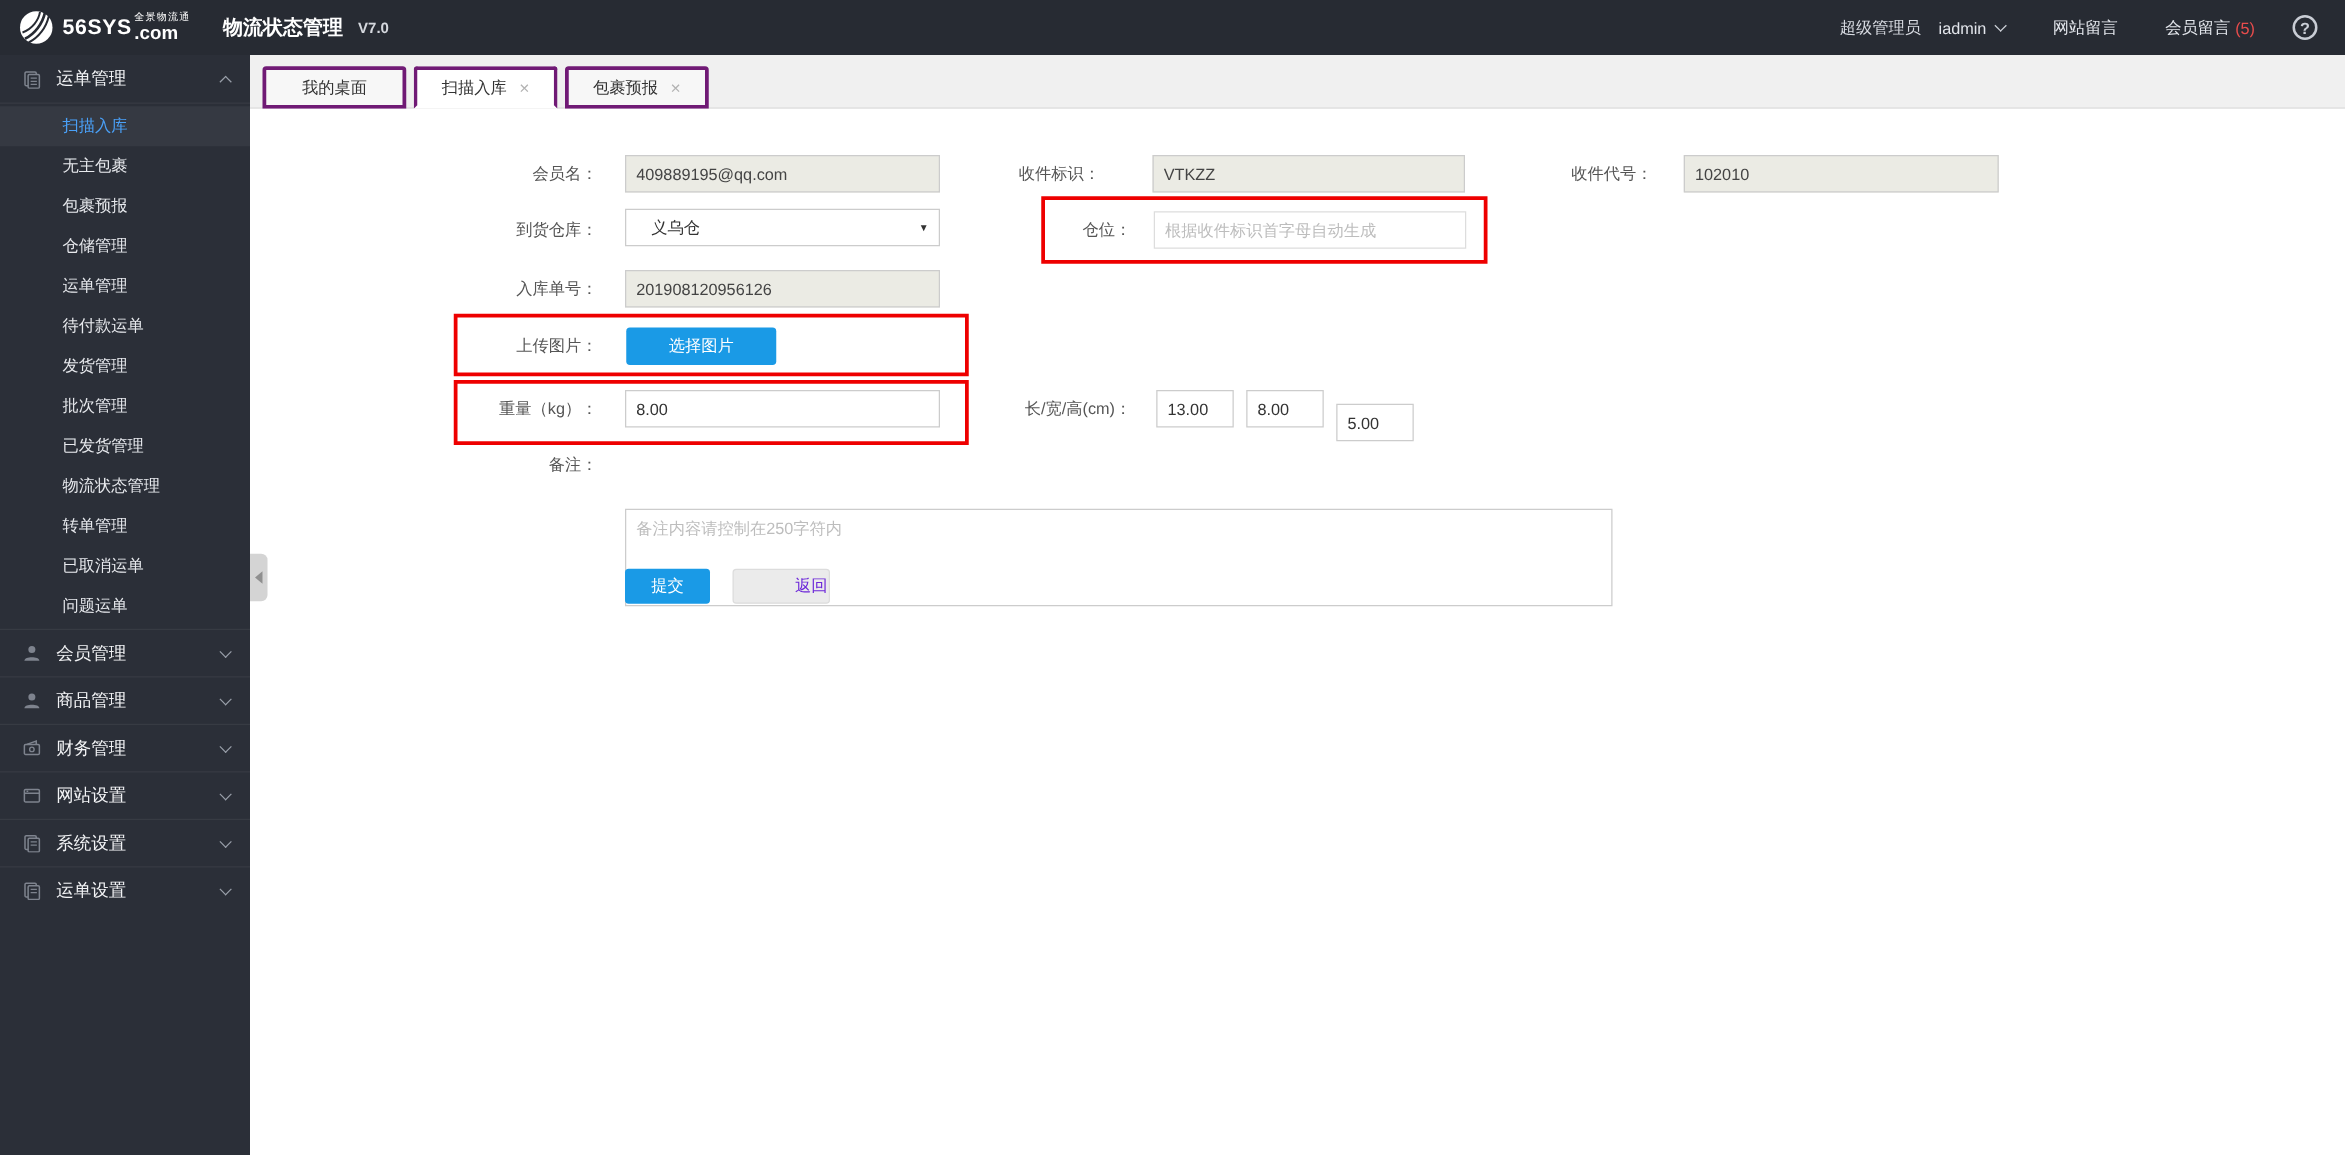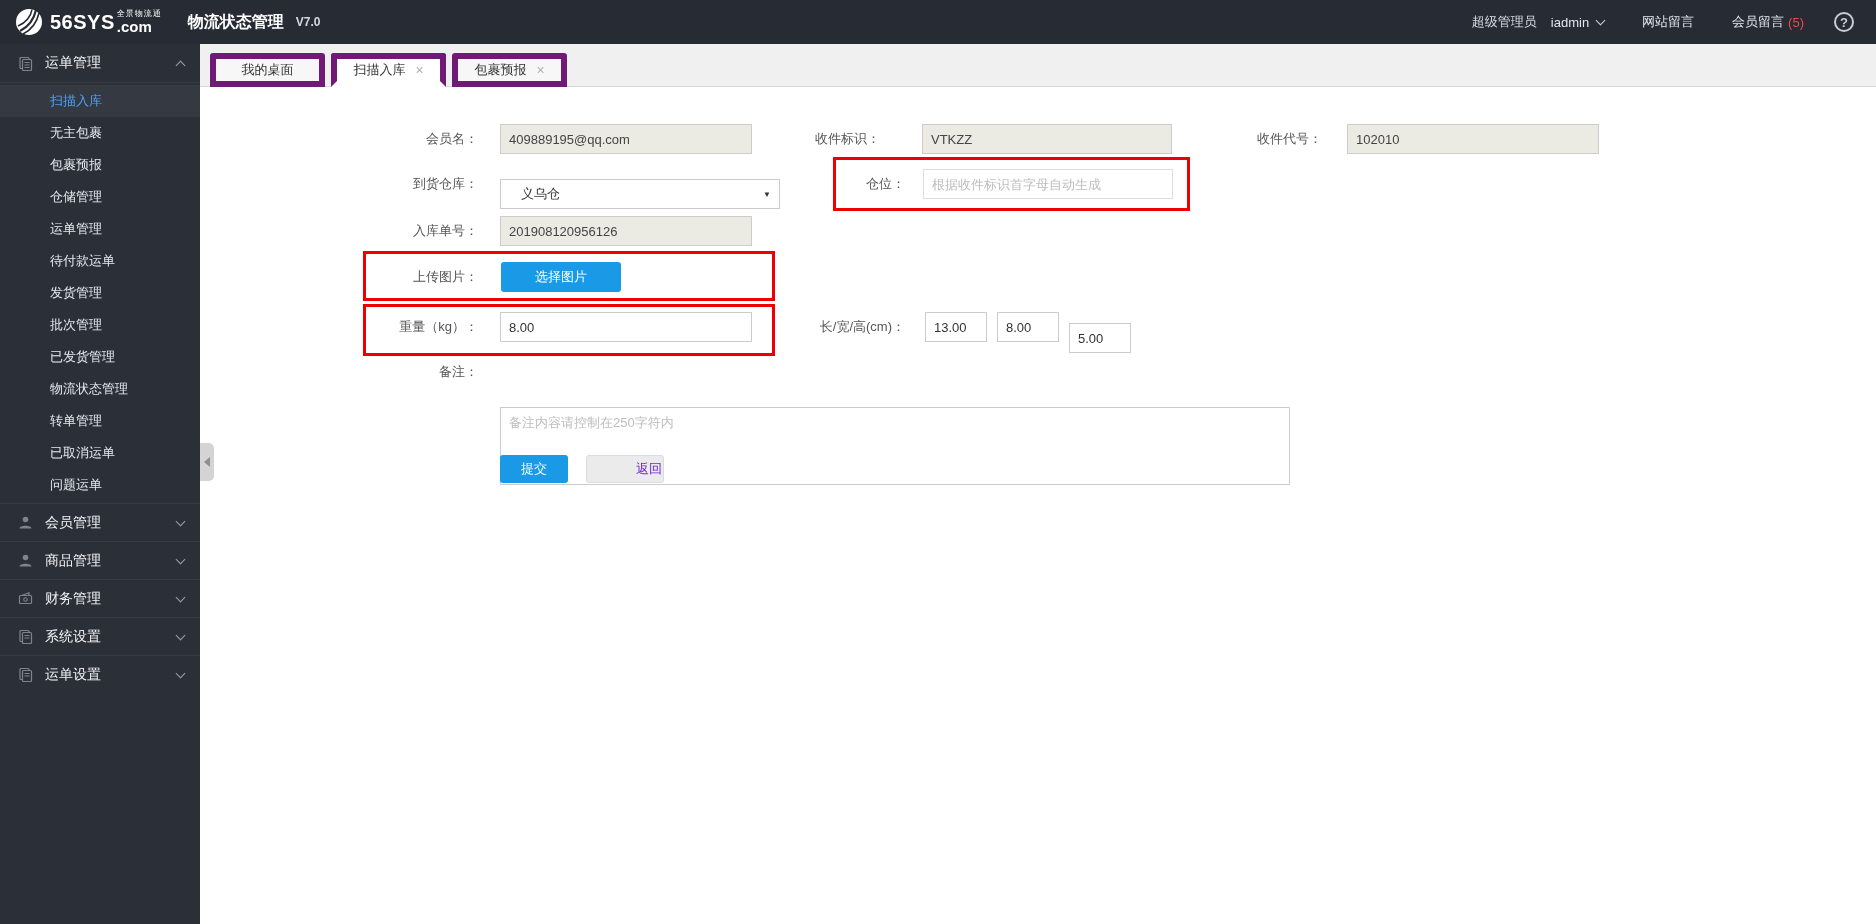--- a/index.html
+++ b/index.html
@@ -6,21 +6,21 @@
   html,body { width:1876px; height:924px; overflow:hidden; background:#fff;
     font-family:"Liberation Sans","DejaVu Sans",sans-serif; }
   .app { position:relative; width:1876px; height:924px; }
 
   
   .header { position:absolute; top:0; left:0; width:1876px; height:44px;
     background:#272b33; display:flex; align-items:center; justify-content:space-between;
     padding:0 22px 0 14px; }
   .header-left { display:flex; align-items:center; }
   .logo { display:flex; align-items:center; }
-  .logo-main { color:#fff; font-size:20px; font-weight:bold; letter-spacing:0.5px; margin-left:6px; }
+  .logo-main { color:#fff; font-size:17px; font-weight:bold; letter-spacing:0.5px; margin-left:6px; }
   .logo-stack { display:flex; flex-direction:column; align-items:flex-start; margin-left:2px; line-height:1; }
   .logo-tagline { color:#fff; font-size:8px; letter-spacing:1px; }
   .logo-domain { color:#fff; font-size:15px; font-weight:bold; margin-top:1px; }
   .app-title { color:#fff; font-size:16px; font-weight:bold; margin-left:26px; }
   .app-version { color:#d5d8de; font-size:12px; font-weight:bold; margin-left:12px; }
   .header-right { display:flex; align-items:center; color:#e3e6ec; font-size:13px; }
   .hr-item { margin-left:38px; cursor:pointer; display:flex; align-items:center; }
   .hr-role { margin-left:0; cursor:default; color:#d8dbe2; }
   .hr-user { margin-left:14px; }
   .chev-down-sm { width:7px; height:7px; border-right:1px solid #cfd3da; border-bottom:1px solid #cfd3da;
@@ -44,21 +44,21 @@
   .submenu { border-top:1px solid rgba(255,255,255,0.06); padding:2px 0; }
   .subitem { height:32px; line-height:32px; padding-left:50px; color:#e7e9ed;
     font-size:13px; cursor:pointer; }
   .subitem.active { background:rgba(255,255,255,0.05); color:#4aa0f7; }
 
   
   .main { position:absolute; top:44px; left:200px; width:1676px; height:880px; background:#fff; }
   .tabbar { position:relative; height:43px; background:#f0f0f0; border-bottom:1px solid #d8d8d8;
     display:flex; align-items:flex-end; padding-left:10px; }
   .tab { height:34px; min-width:115px; margin-right:6px; margin-bottom:-1px;
-    border:6px solid #701a75; border-radius:3px 3px 0 0; background:#f7f7f7;
+    border:3px solid #701a75; border-radius:3px 3px 0 0; background:#f7f7f7;
     display:flex; align-items:center; justify-content:center; font-size:13px; color:#333;
     cursor:pointer; padding:0 14px; }
   .tab.active { background:#fff; border-bottom-color:#fff; }
   .tab-close { color:#b3b3b3; font-size:14px; margin-left:10px; cursor:pointer; line-height:1; }
 
   .content { position:relative; width:1676px; height:836px; background:#fff; }
 
   .flabel { position:absolute; font-size:13px; color:#555; text-align:right; line-height:30px; }
   .finput { position:absolute; height:30px; border:1px solid #ccc; font-size:13px; color:#333;
     padding:0 8px; background:#fff; outline:none; font-family:inherit; }
@@ -174,20 +174,29 @@
     <div class="group">
       <svg class="g-icon" viewBox="0 0 15 15">
         <rect x="1.5" y="4.5" width="12" height="8" rx="1" fill="none" stroke="#9aa0ab" stroke-width="1.2"></rect>
         <path d="M3.5 4.5 L 11 1.8 L 11 4.5" fill="none" stroke="#9aa0ab" stroke-width="1.2"></path>
         <circle cx="7.5" cy="8.5" r="1.8" fill="none" stroke="#9aa0ab" stroke-width="1.1"></circle>
       </svg>
       <span class="g-label">财务管理</span>
       <span class="chev down"></span>
     </div>
 
+    <div class="group">
+      <svg class="g-icon" viewBox="0 0 15 15">
+        <rect x="1.5" y="2.5" width="12" height="10" rx="1" fill="none" stroke="#9aa0ab" stroke-width="1.2"></rect>
+        <line x1="1.5" y1="5.5" x2="13.5" y2="5.5" stroke="#9aa0ab" stroke-width="1.2"></line>
+        <line x1="3.2" y1="4" x2="4.6" y2="4" stroke="#9aa0ab" stroke-width="1.1"></line>
+      </svg>
+      <span class="g-label">网站设置</span>
+      <span class="chev down"></span>
+    </div>
 
     <div class="group">
       <svg class="g-icon" viewBox="0 0 15 15">
         <rect x="2" y="1.5" width="9" height="11" rx="1" fill="none" stroke="#9aa0ab" stroke-width="1.2"></rect>
         <rect x="4.5" y="3.5" width="9" height="11" rx="1" fill="#2b2f38" stroke="#9aa0ab" stroke-width="1.2"></rect>
         <line x1="6.5" y1="6.5" x2="11.5" y2="6.5" stroke="#9aa0ab" stroke-width="1"></line>
         <line x1="6.5" y1="9" x2="11.5" y2="9" stroke="#9aa0ab" stroke-width="1"></line>
       </svg>
       <span class="g-label">系统设置</span>
       <span class="chev down"></span>
@@ -228,21 +237,21 @@
       <div class="red-box" style="left:163px; top:217px; width:412px; height:52px;"></div>
 
       <div class="flabel" style="left:90px; top:37px; width:188px;">会员名：</div>
       <input class="finput disabled" style="left: 300px; top: 37px; width: 252px;" readonly="" value="409889195@qq.com">
       <div class="flabel" style="left:520px; top:37px; width:160px;">收件标识：</div>
       <input class="finput disabled" style="left: 722px; top: 37px; width: 250px;" readonly="" value="VTKZZ">
       <div class="flabel" style="left:960px; top:37px; width:162px;">收件代号：</div>
       <input class="finput disabled" style="left: 1147px; top: 37px; width: 252px;" readonly="" value="102010">
 
       <div class="flabel" style="left:90px; top:82px; width:188px;">到货仓库：</div>
-      <div class="fselect" style="left:300px; top:92px; width:280px;padding-left:20px;">
+      <div class="fselect" style="left:300px; top:80px; width:252px;padding-left:20px;">
         <span>义乌仓</span>
         <span class="sel-arrow">▼</span>
       </div>
       <div class="flabel" style="left:640px; top:82px; width:65px;">仓位：</div>
       <input class="finput" style="left: 723px; top: 82px; width: 250px; border-color: rgb(221, 221, 221);" placeholder="根据收件标识首字母自动生成">
 
       <div class="flabel" style="left:90px; top:129px; width:188px;">入库单号：</div>
       <input class="finput disabled" style="left: 300px; top: 129px; width: 252px;" readonly="" value="201908120956126">
 
       <div class="flabel" style="left:90px; top:175px; width:188px;">上传图片：</div>

